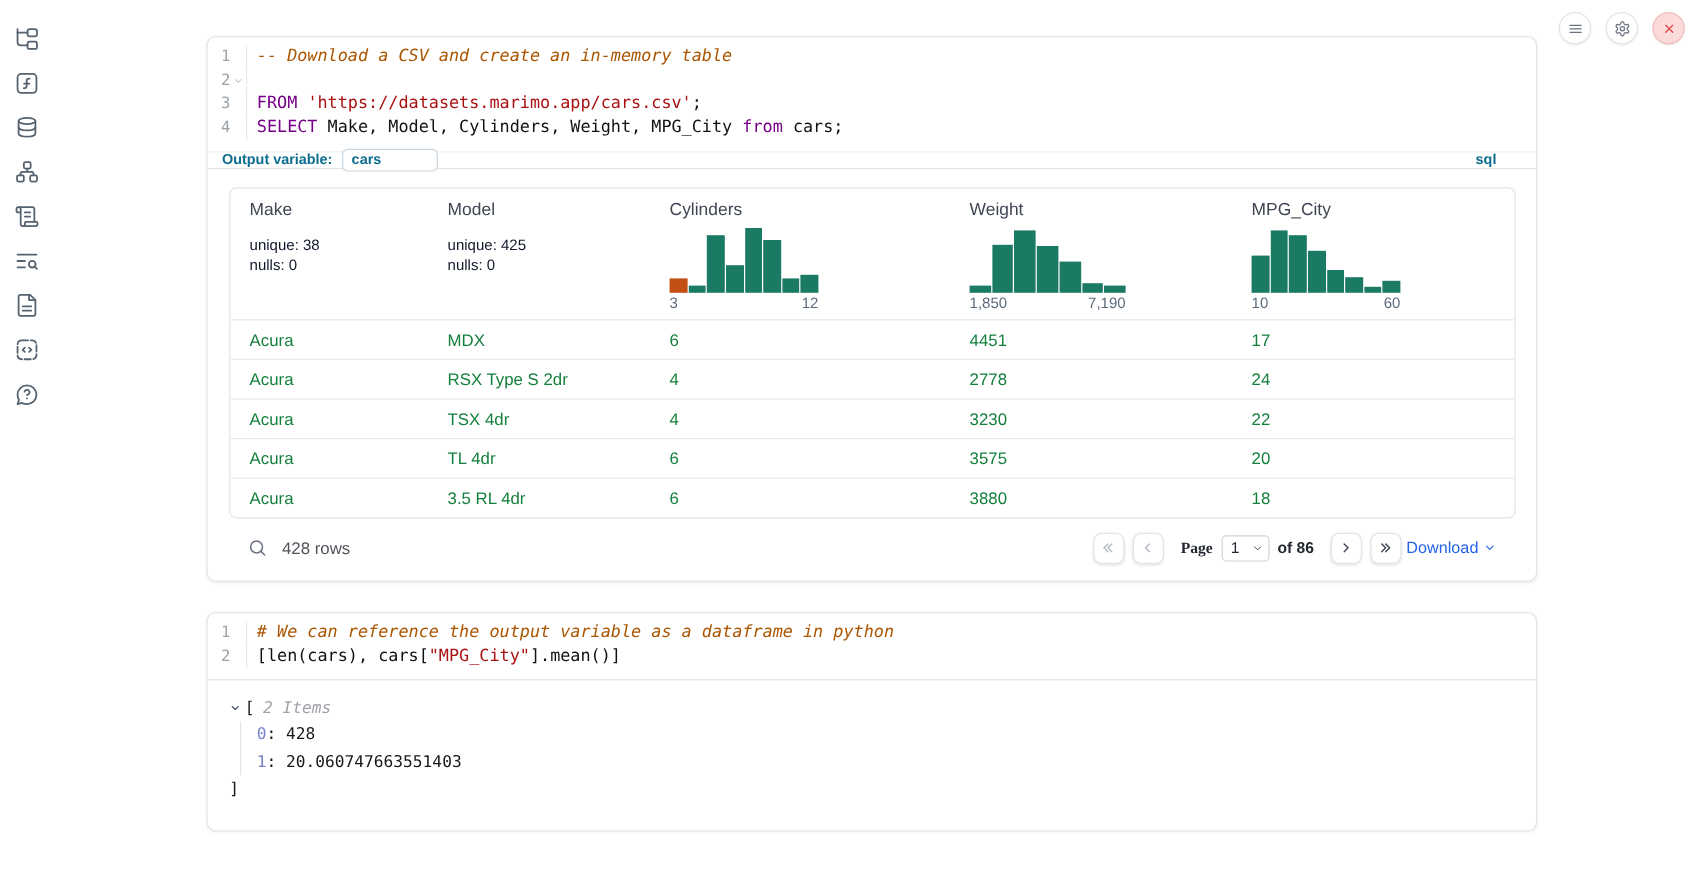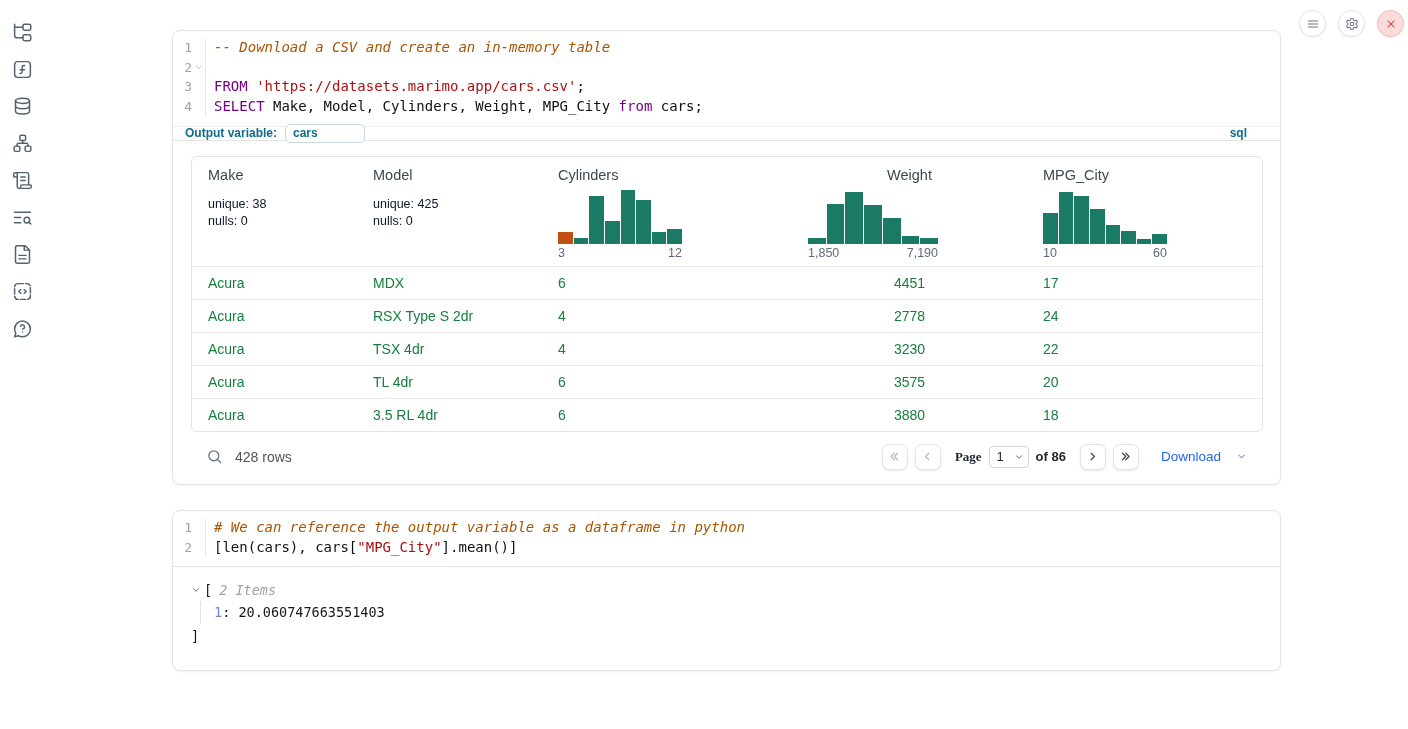--- a/index.html
+++ b/index.html
@@ -47,21 +47,21 @@
   .outvar-label { font-size:12px; font-weight:bold; color:#0c6d8e; margin-right:8px; }
   .outvar-input { width:80px; height:19px; border:1px solid #c8d4de; border-radius:5px; padding:0 7px;
     font-family:"Liberation Sans",sans-serif; font-size:12px; font-weight:bold; color:#0c6d8e; outline:none; }
   .lang-badge { margin-left:auto; font-size:12px; font-weight:bold; color:#0c6d8e; }
 
   
   .output-area { padding:15px 17px 0 18px; }
   .datatable { border:1px solid #e4e4e7; border-radius:6px; overflow:hidden; }
   .thead { display:flex; padding-top:10px; }
   .th { padding:0 16px 6px; }
-  .col-0 { width:165px; } .col-1 { width:185px; } .col-2 { width:250px; } .col-3 { width:235px;text-align:center; } .col-4 { flex:1; }
+  .col-0 { width:165px; } .col-1 { width:185px; } .col-2 { width:250px; } .col-3 { width:235px; } .col-4 { flex:1; }
   .th-label { font-size:14.5px; color:#3f4652; }
   .th-stats { margin-top:13px; font-size:12.5px; color:#0f172a; line-height:17px; }
   .hist { margin-top:7px; width:124px; height:54px; display:flex; align-items:flex-end; gap:1px; }
   .th.col-3 .hist, .th.col-3 .hist-labels { width:130px; }
   .hist-bar { flex:1; }
   .hist-labels { width:124px; display:flex; justify-content:space-between; font-size:12.5px; color:#5b6b7c; margin-top:2px; }
   .tbody .tr { display:flex; align-items:center; height:33px; border-top:1px solid #e8e9eb; }
   .td { padding:0 16px; font-size:14px; color:#15803d; overflow:hidden; white-space:nowrap; }
 
   
@@ -75,21 +75,21 @@
   .page-btn + .page-btn { margin-left:7px; }
   .page-btn svg { width:13px; height:13px; fill:none; stroke-width:2.2; stroke-linecap:round; stroke-linejoin:round; }
   .page-btn.dim svg { stroke:#b4bac2; }
   .page-btn.on svg { stroke:#3f4652; }
   .pager-text { font-size:13px; font-weight:600; color:#232730; }
   .page-word { margin:0 7px 0 14px;font-family:Liberation Serif, serif; }
   .page-select { width:40px; height:22px; border:1px solid #d4d4d8; border-radius:4px; background:#fff;
     display:flex; align-items:center; justify-content:space-between; padding:0 4px 0 7px; font-size:13px; color:#232730; cursor:pointer; }
   .page-select svg { width:10px; height:10px; stroke:#3f4652; fill:none; stroke-width:2; stroke-linecap:round; stroke-linejoin:round; }
   .of-word { margin:0 14px 0 7px; }
-  .download-link { margin-left:22px; display:flex; align-items:center; gap:15px; background:none; border:none;
+  .download-link { margin-left:4px; display:flex; align-items:center; gap:4px; background:none; border:none;
     font-family:"Liberation Sans",sans-serif; font-size:13.5px; color:#2563eb; cursor:pointer; padding:0; }
   .download-link svg { width:11px; height:11px; stroke:#2563eb; fill:none; stroke-width:2; stroke-linecap:round; stroke-linejoin:round; }
 
   
   .py-output { border-top:1px solid #e4e4e7; padding:15px 18px 24px; font-family:"DejaVu Sans Mono", monospace; font-size:13.5px; color:#18181b; }
   .tree-head { display:flex; align-items:center; }
   .tree-toggle { background:none; border:none; padding:0 3px 0 0; cursor:pointer; }
   .tree-toggle svg { width:10px; height:10px; stroke:#4b5563; fill:none; stroke-width:2.2; stroke-linecap:round; stroke-linejoin:round; }
   .tree-items-label { margin-left:7px; font-style:italic; color:#a1a1aa; }
   .tree-entries { margin:3px 0 3px 9px; border-left:1px solid #e4e4e7; padding-left:13px; }
@@ -377,19 +377,20 @@
       <div class="tree-head">
         <button class="tree-toggle">
           <svg viewBox="0 0 24 24">
               <path d="m6 9 6 6 6-6"></path>
             </svg>
         </button>
         <span>[</span>
         <span class="tree-items-label">2 Items</span>
       </div>
       <div class="tree-entries" id="tree-entries">
+          <div class="tree-entry"><span class="tree-key">0</span><span>: 428</span></div>
           <div class="tree-entry"><span class="tree-key">1</span><span>: 20.060747663551403</span></div>
         </div>
       <div class="tree-close">]</div>
     </div>
   </section>
 
 </main>
 
 </body></html>

